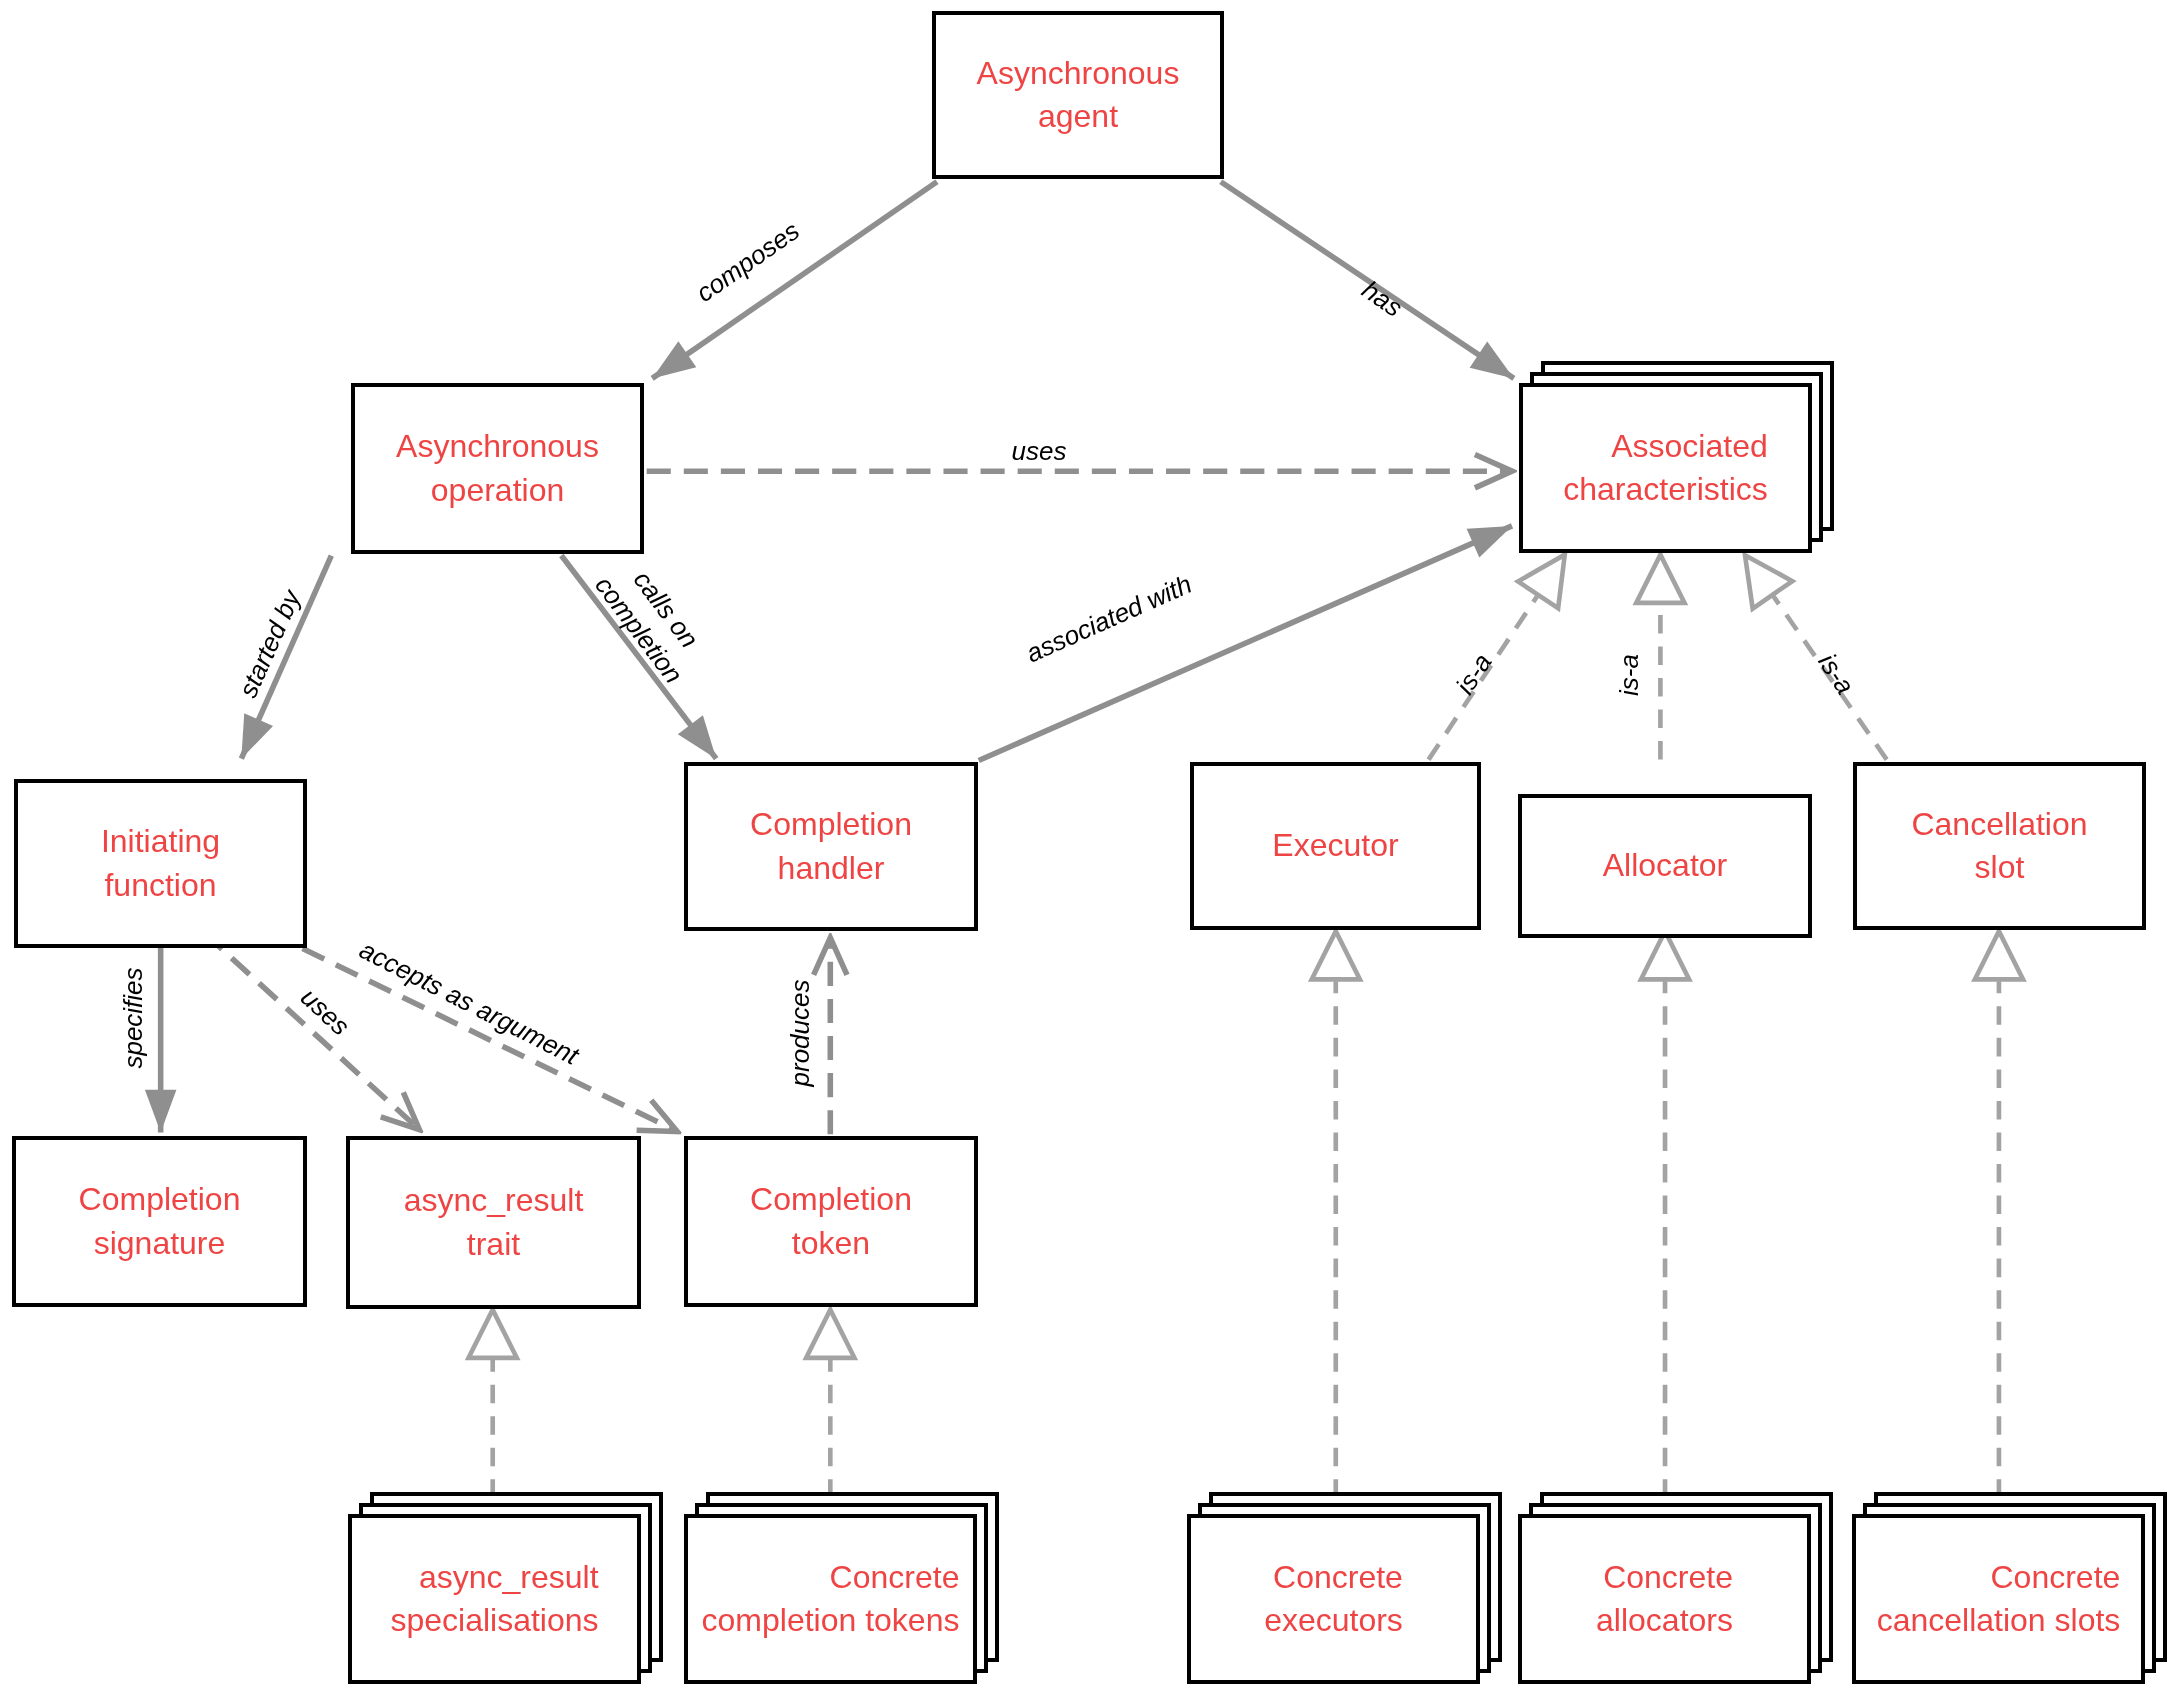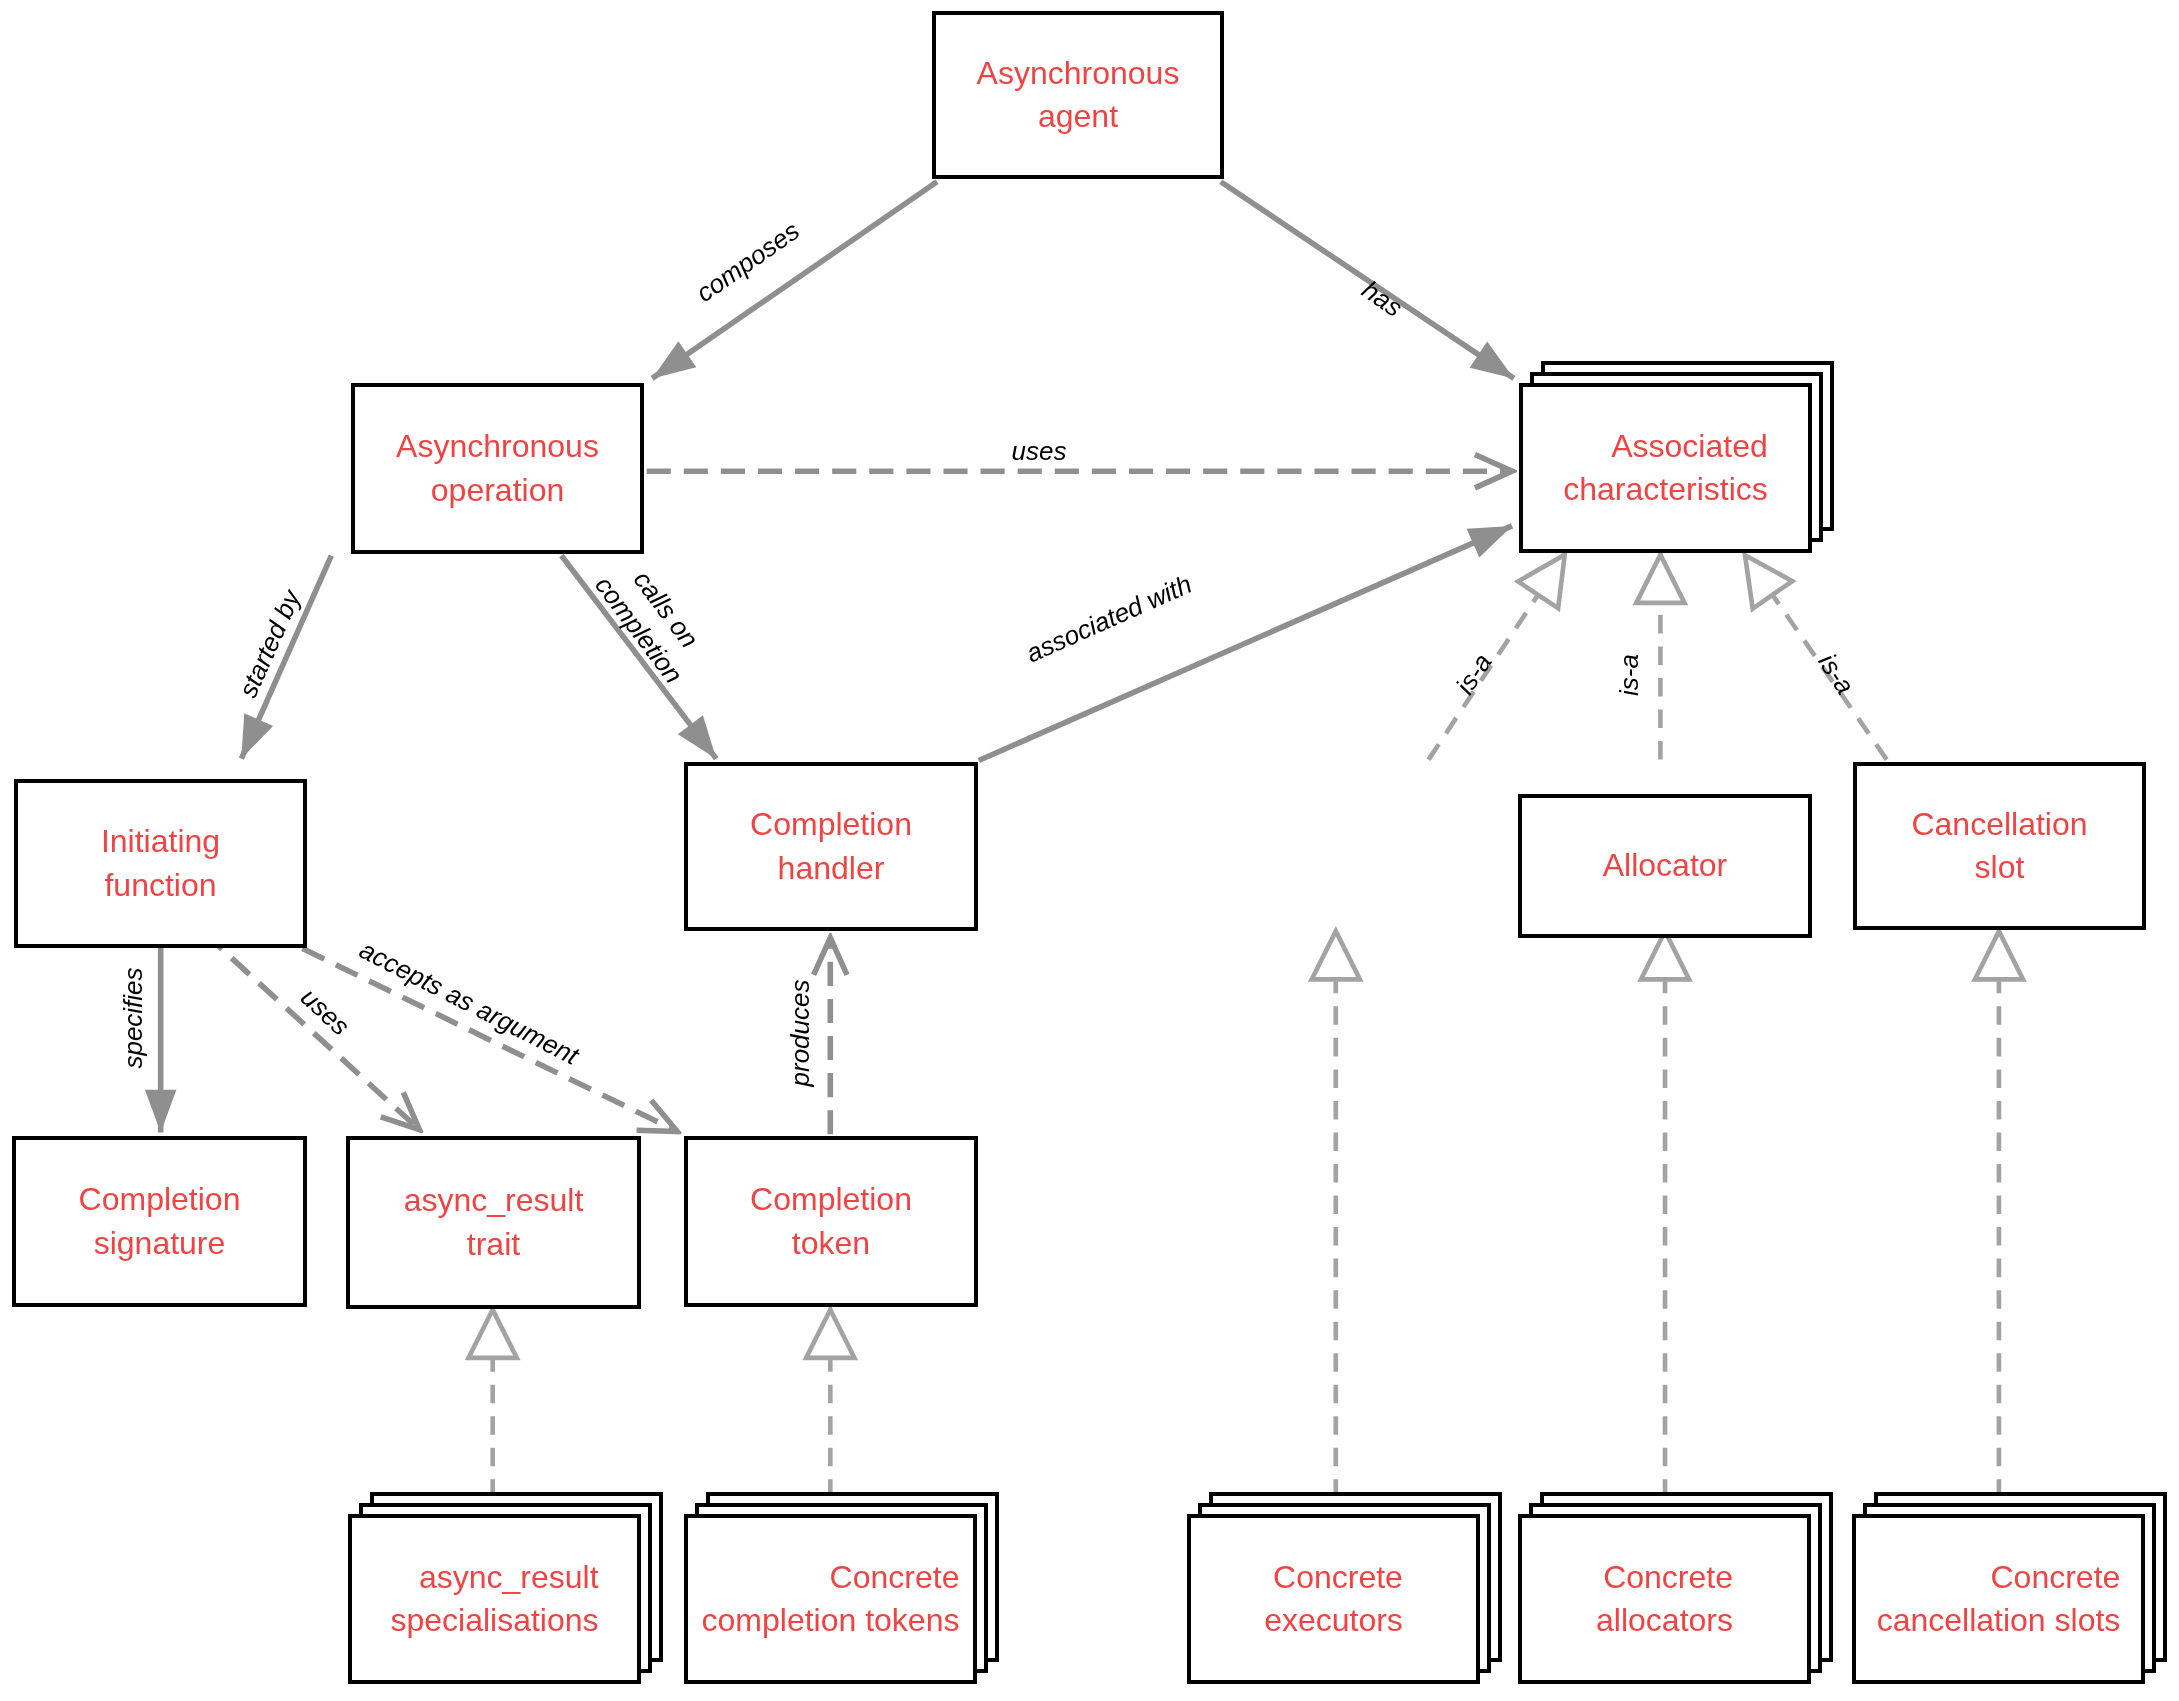--- a/index.html
+++ b/index.html
@@ -76,20 +76,23 @@
     <span class="nlabel">Asynchronous
 operation</span>
   </div>
   <div class="node" style="left:14px;top:779px;width:293px;height:169px">
     <span class="nlabel">Initiating
 function</span>
   </div>
   <div class="node" style="left:684px;top:762px;width:294px;height:169px">
     <span class="nlabel">Completion
 handler</span>
+  </div>
+  <div class="node" style="left:1190px;top:762px;width:291px;height:168px">
+    <span class="nlabel">Executor</span>
   </div>
   <div class="node" style="left:1518px;top:794px;width:294px;height:144px">
     <span class="nlabel">Allocator</span>
   </div>
   <div class="node" style="left:1853px;top:762px;width:293px;height:168px">
     <span class="nlabel">Cancellation
 slot</span>
   </div>
   <div class="node" style="left:12px;top:1136px;width:295px;height:171px">
     <span class="nlabel">Completion

